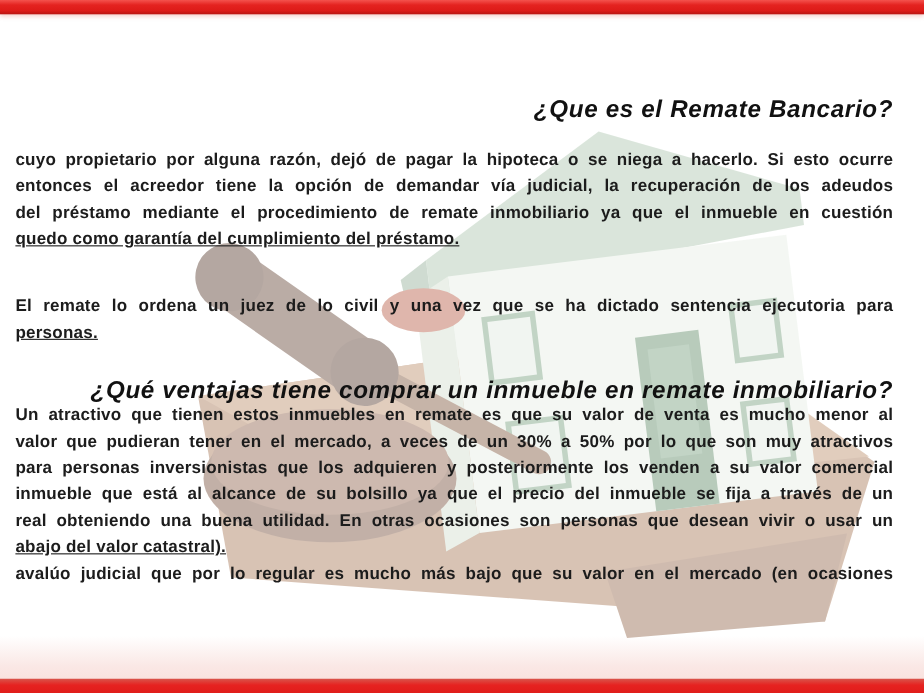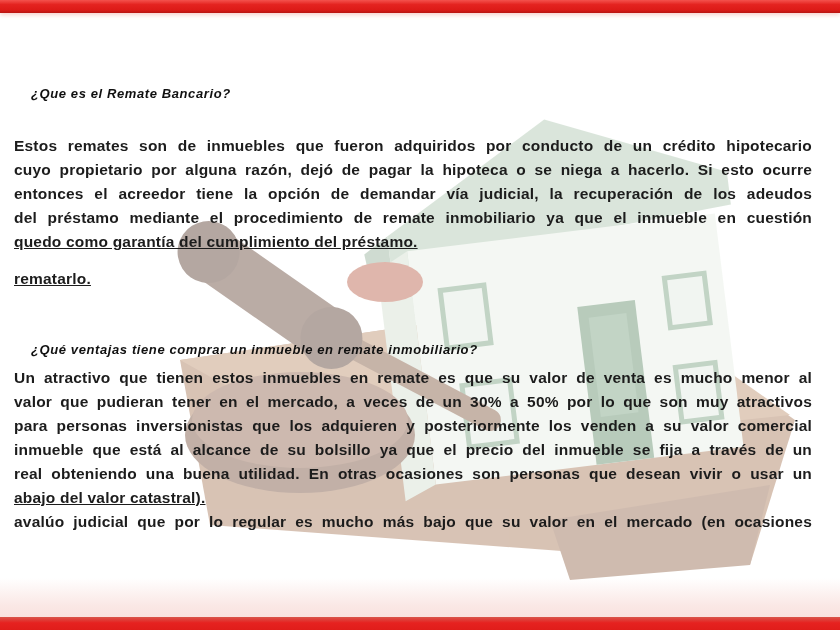--- a/index.html
+++ b/index.html
@@ -33,25 +33,26 @@
     position: absolute; left: 150px; top: 90px;
     width: 660px; height: 500px;
     pointer-events: none;
   }
   .content {
     position: absolute; left: 14px; top: 0;
     width: 798px;
     color: #1c1c1c;
   }
   .h1, .h2 {
-    position: absolute; left: 17px; width: 798px;
+    position: absolute; left: 0; width: 798px;
     font-weight: bold; font-style: italic;
-    font-size: 13px; letter-spacing: 0.6px;
+    font-size: 22px; letter-spacing: 0.6px;
     color: #111111;
     white-space: nowrap;
+    text-align: right;
   }
   .h1 { top: 86px; }
   .h2 { top: 342px; }
   .para {
     position: absolute; left: 0; width: 798px;
     font-weight: bold;
     font-size: 15.5px; line-height: 24px; letter-spacing: 0.2px;
     color: #1c1c1c;
   }
   .para-1 { top: 134px; }
@@ -101,28 +102,28 @@
           </g>
           <ellipse cx="235" cy="192" rx="38" ry="20" fill="#b5543c"></ellipse>
         </g>
       </g>
     </svg>
   </div>
 
   <div class="content">
     <div class="h1">¿Que es el Remate Bancario?</div>
     <div class="para para-1">
-        <div class="line">Estos remates son de inmuebles que fueron adquiridos por conducto de un crédito hipotecario</div>
         <div class="line">cuyo propietario por alguna razón, dejó de pagar la hipoteca o se niega a hacerlo. Si esto ocurre</div>
         <div class="line">entonces el acreedor tiene la opción de demandar vía judicial, la recuperación de los adeudos</div>
         <div class="line">del préstamo mediante el procedimiento de remate inmobiliario ya que el inmueble en cuestión</div>
         <div class="line last">quedo como garantía del cumplimiento del préstamo.</div>
       </div>
     <div class="para para-2">
-        <div class="line last">rematarlo.</div>
+        <div class="line">El remate lo ordena un juez de lo civil y una vez que se ha dictado sentencia ejecutoria para</div>
+        <div class="line last">personas.</div>
       </div>
     <div class="h2">¿Qué ventajas tiene comprar un inmueble en remate inmobiliario?</div>
     <div class="para para-3">
         <div class="line">Un atractivo que tienen estos inmuebles en remate es que su valor de venta es mucho menor al</div>
         <div class="line">valor que pudieran tener en el mercado, a veces de un 30% a 50% por lo que son muy atractivos</div>
         <div class="line">para personas inversionistas que los adquieren y posteriormente los venden a su valor comercial</div>
         <div class="line">inmueble que está al alcance de su bolsillo ya que el precio del inmueble se fija a través de un</div>
         <div class="line">real obteniendo una buena utilidad. En otras ocasiones son personas que desean vivir o usar un</div>
         <div class="line last">abajo del valor catastral).</div>
         <div class="line">avalúo judicial que por lo regular es mucho más bajo que su valor en el mercado (en ocasiones</div>

